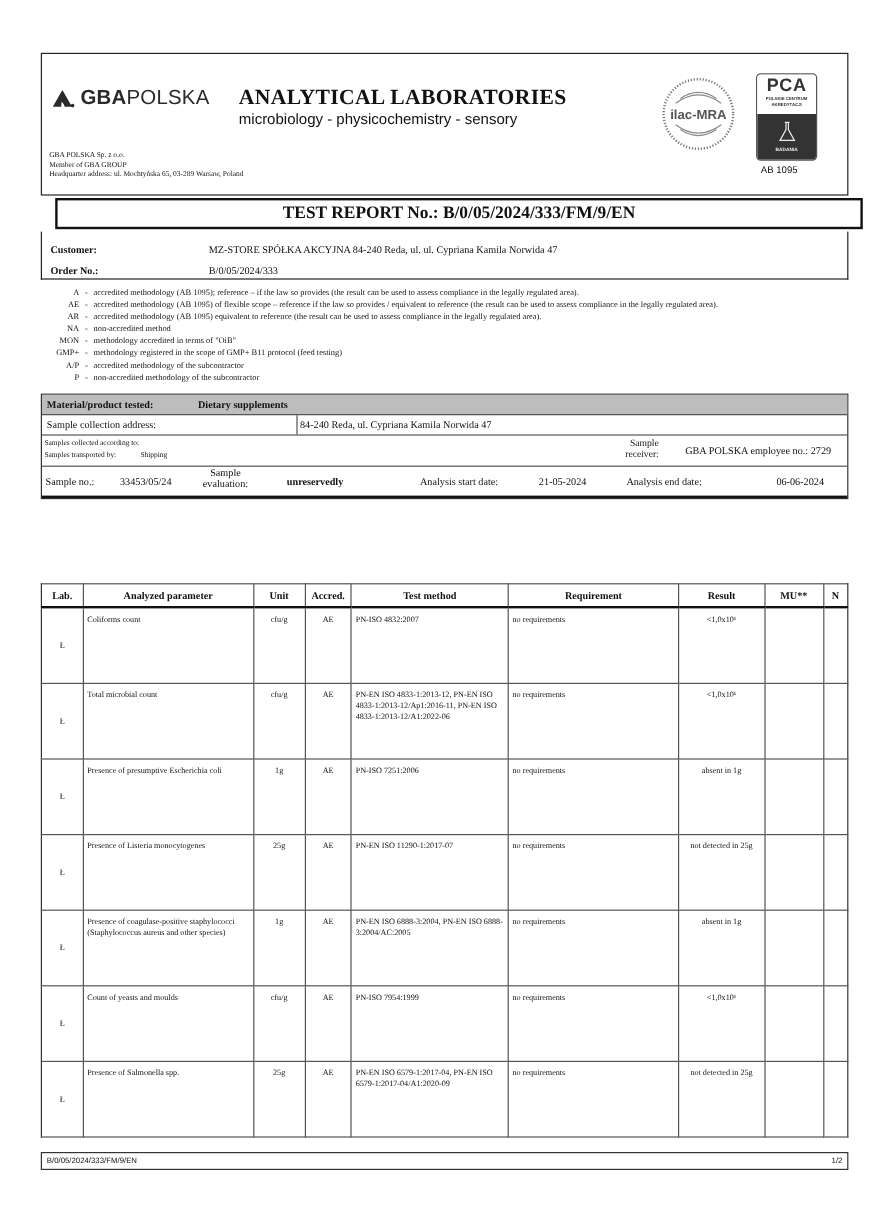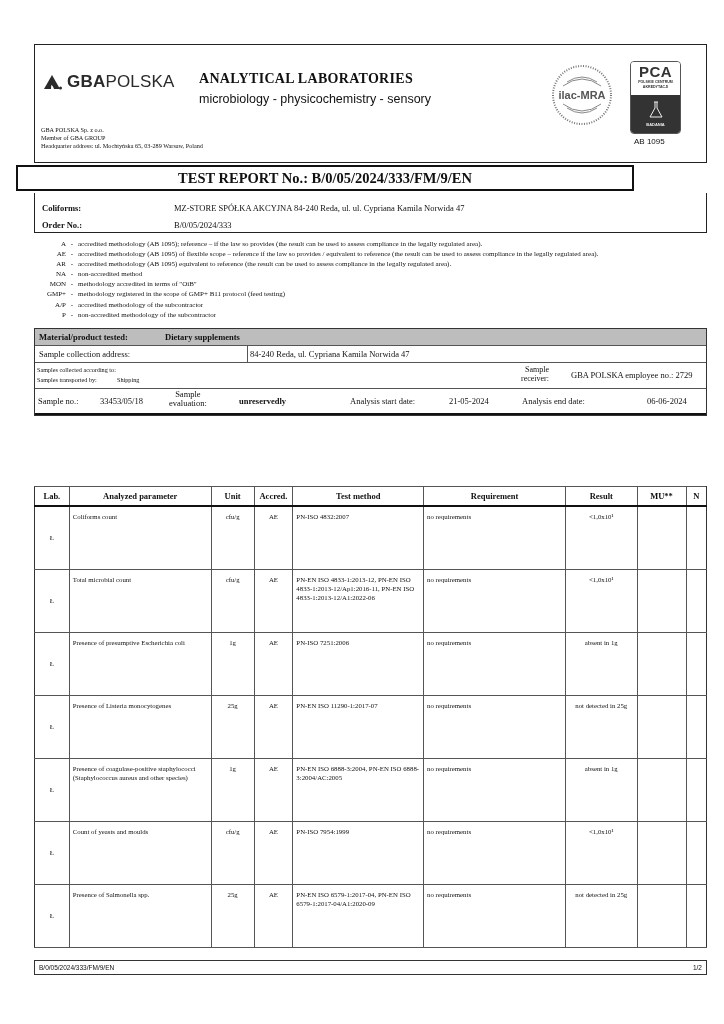--- a/index.html
+++ b/index.html
@@ -5,33 +5,33 @@
   html, body { margin:0; padding:0; background:#ffffff; }
   body { width:724px; height:1024px; position:relative; font-family:"Liberation Serif", serif; color:#111; overflow:hidden; }
   .abs { position:absolute; }
 
   
   .header-box { left:34px; top:44px; width:673px; height:119px; border:1.5px solid #222; box-sizing:border-box; }
   .logo { left:43px; top:72px; display:flex; align-items:center; gap:4px; }
   .logo .mark { width:20px; height:16px; position:relative; }
   .logo .brand { font-family:"Liberation Sans", sans-serif; font-size:17px; letter-spacing:0.2px; color:#2a2a2a; }
   .logo .brand b { font-weight:bold; }
-  .lab-title { left:199px; top:71px; font-size:14px; font-weight:bold; letter-spacing:0.3px; }
+  .lab-title { left:199px; top:71px; font-size:18px; font-weight:bold; letter-spacing:0.3px; }
   .lab-sub { left:199px; top:92px; font-family:"Liberation Sans", sans-serif; font-size:12.5px; }
   .company { left:41px; top:126px; font-size:6.2px; line-height:8.2px; }
   .ilac { left:551px; top:64px; width:62px; height:62px; }
   .pca { left:630px; top:61px; width:51px; height:73px; border:1px solid #555; border-radius:4px; box-sizing:border-box; overflow:hidden; }
   .pca .top { height:33px; background:#fff; text-align:center; }
   .pca .top .big { font-family:"Liberation Sans", sans-serif; font-weight:bold; font-size:15px; line-height:16px; color:#333; letter-spacing:0.5px; padding-top:2px; }
   .pca .top .small { font-family:"Liberation Sans", sans-serif; font-size:3.6px; line-height:4.5px; color:#333; font-weight:bold; }
   .pca .bottom { height:40px; background:#333; color:#eee; text-align:center; font-family:"Liberation Sans", sans-serif; font-size:4px; font-weight:bold; }
   .ab1095 { left:634px; top:137px; font-family:"Liberation Sans", sans-serif; font-size:8px; }
 
   
-  .title-box { left:16px; top:165px; width:618px; height:26px; border:2px solid #111; box-sizing:border-box; text-align:center; font-weight:bold; font-size:14.5px; line-height:22px; }
+  .title-box { left:46px; top:165px; width:673px; height:26px; border:2px solid #111; box-sizing:border-box; text-align:center; font-weight:bold; font-size:14.5px; line-height:22px; }
   .cust-box { left:34px; top:193px; width:673px; height:40px; border-left:1.5px solid #222; border-right:1.5px solid #222; border-bottom:1.5px solid #222; box-sizing:border-box; }
   .cust-row { position:absolute; left:7px; font-size:8.5px; }
   .cust-row .lbl { display:inline-block; width:132px; font-weight:bold; }
 
   
   .legend { left:34px; top:239px; width:680px; font-size:7px; line-height:10.1px; }
   .legend .row { display:flex; }
   .legend .code { width:32px; text-align:right; flex:none; }
   .legend .dash { width:12px; text-align:center; flex:none; }
   .legend .txt { flex:1; }
@@ -113,21 +113,21 @@
     </div>
     <div style="padding-top:2px;">BADANIA</div>
   </div>
 </div>
 <div class="abs ab1095">AB 1095</div>
 
 <div class="abs title-box">TEST REPORT No.: B/0/05/2024/333/FM/9/EN</div>
 
 <div class="abs cust-box">
   <div class="cust-row" style="top:10px;">
-    <span class="lbl">Coliforms:</span><span>MZ-STORE SPÓŁKA AKCYJNA 84-240 Reda, ul. ul. Cypriana Kamila Norwida 47</span>
+    <span class="lbl">Customer:</span><span>MZ-STORE SPÓŁKA AKCYJNA 84-240 Reda, ul. ul. Cypriana Kamila Norwida 47</span>
   </div>
   <div class="cust-row" style="top:27px;">
     <span class="lbl">Order No.:</span><span>B/0/05/2024/333</span>
   </div>
 </div>
 
 <div class="abs legend">
   <div class="row">
       <span class="code">A</span>
       <span class="dash">-</span>
@@ -182,21 +182,21 @@
   </div>
   <div class="samp" style="height:25px;">
     <span class="line" style="position:absolute; left:2px; top:3px;">Samples collected according to:</span>
     <span class="line" style="position:absolute; left:2px; top:13px;">Samples transported by:</span>
     <span class="line" style="position:absolute; left:82px; top:13px;">Shipping</span>
     <span style="position:absolute; left:470px; top:2px; font-size:8px; line-height:9px; text-align:right; width:44px;"><span>Sample</span><br><span>receiver:</span></span>
     <span style="position:absolute; left:536px; top:7px; font-size:8.5px; white-space:nowrap;">GBA POLSKA employee no.: 2729</span>
   </div>
   <div class="sno">
     <span style="position:absolute; left:3px; top:7px;">Sample no.:</span>
-    <span style="position:absolute; left:65px; top:7px;">33453/05/18</span>
+    <span style="position:absolute; left:65px; top:7px;">33453/05/24</span>
     <span style="position:absolute; left:134px; top:1px; line-height:9px; text-align:center;"><span>Sample</span><br><span>evaluation:</span></span>
     <span style="position:absolute; left:204px; top:7px;font-weight:bold;">unreservedly</span>
     <span style="position:absolute; left:315px; top:7px;text-align:right;">Analysis start date:</span>
     <span style="position:absolute; left:414px; top:7px;">21-05-2024</span>
     <span style="position:absolute; left:487px; top:7px;">Analysis end date:</span>
     <span style="position:absolute; left:612px; top:7px;">06-06-2024</span>
   </div>
 </div>
 
 <table class="abs results">

